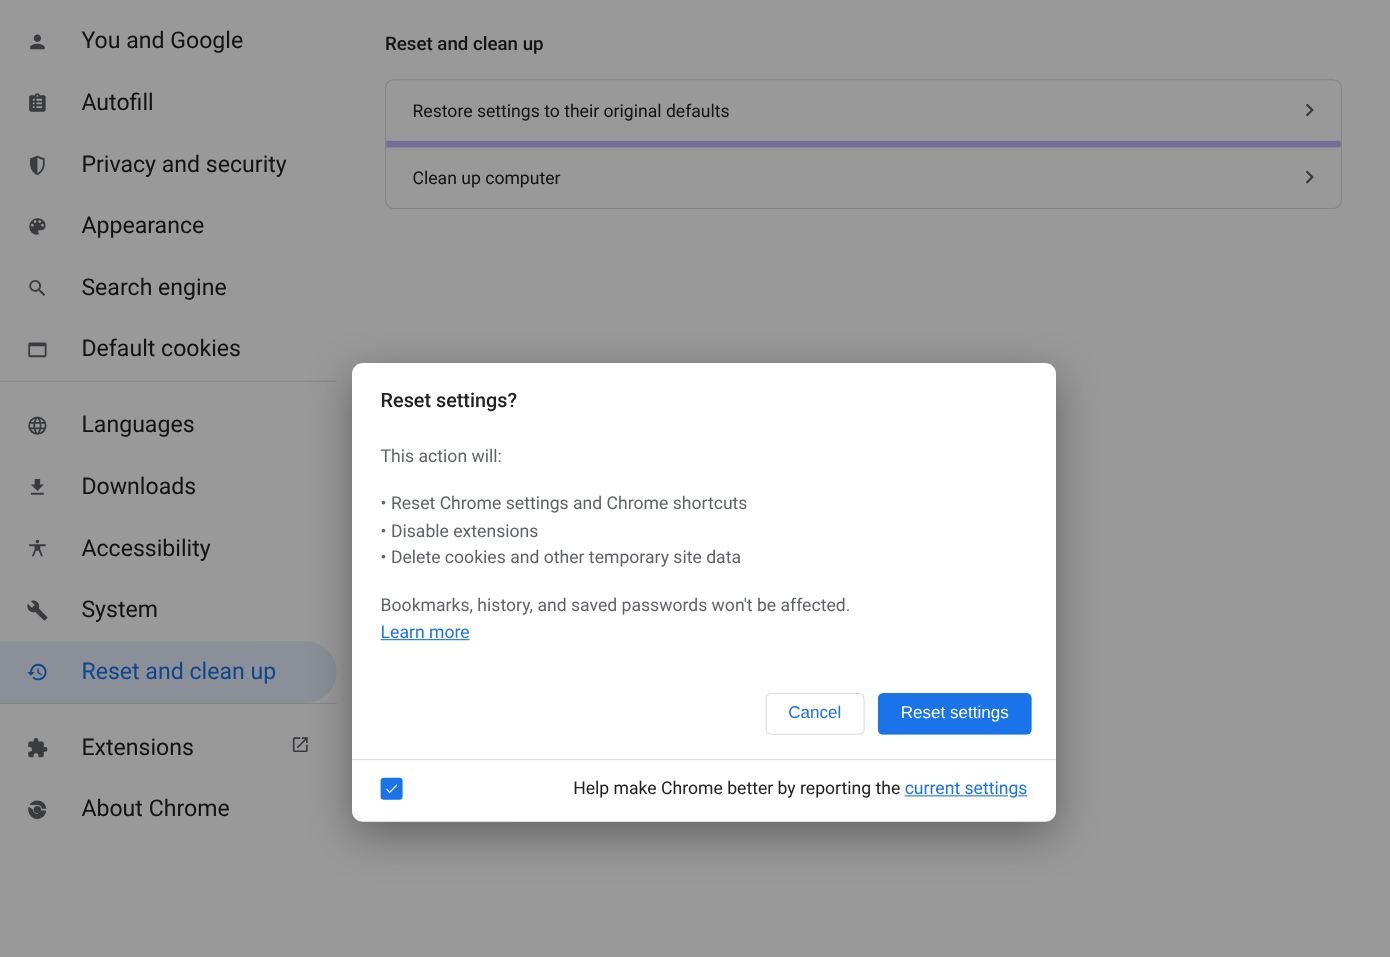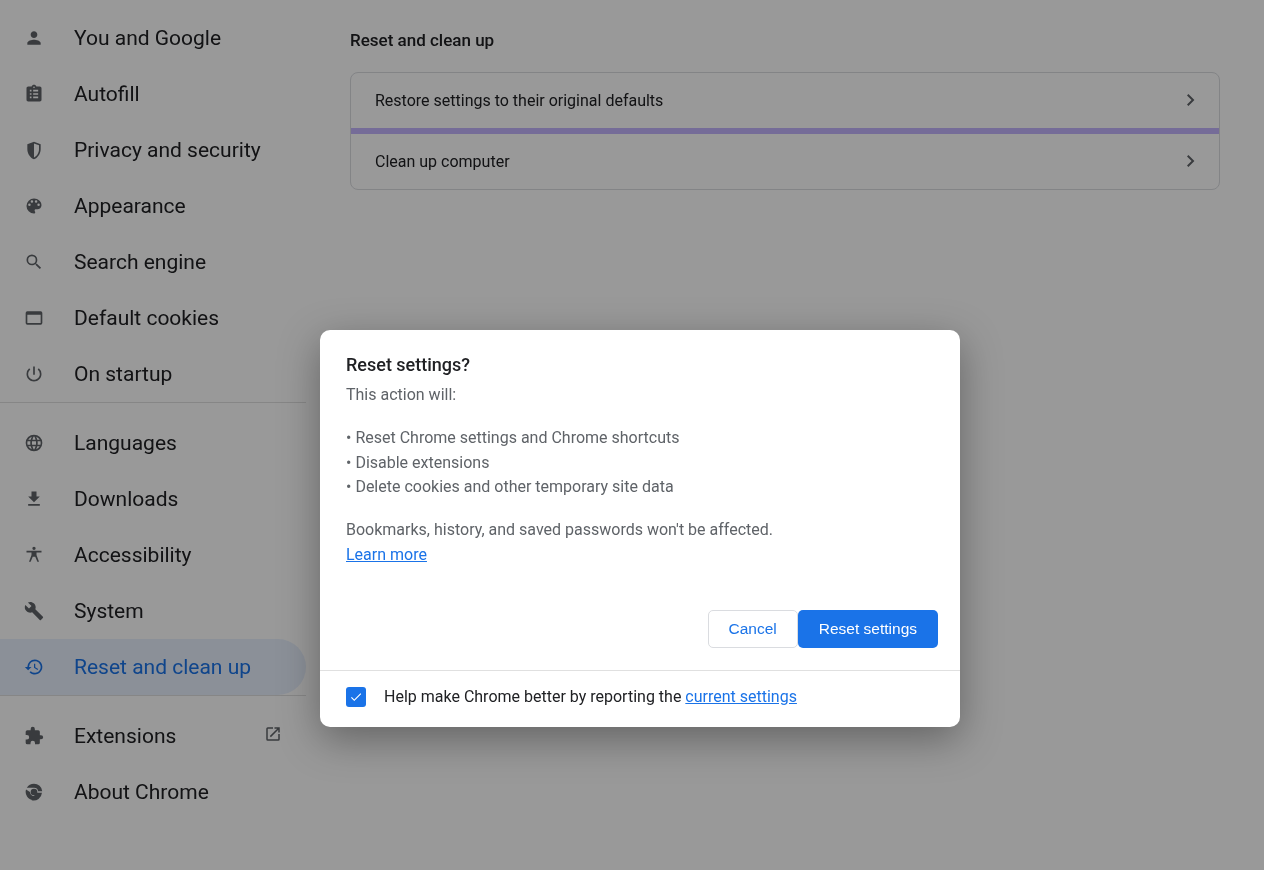--- a/index.html
+++ b/index.html
@@ -43,37 +43,37 @@
     position: absolute; inset: 0; background: rgba(0,0,0,0.4);
     display: flex; align-items: center; justify-content: center;
   }
   .dialog {
     width: 640px; background: #fff; border-radius: 10px;
     box-shadow: 0 12px 40px rgba(0,0,0,0.35);
     overflow: hidden;
     position: absolute; left: 320px; top: 330px;
   }
   .dialog-body { padding: 24px 26px 20px 26px; }
-  .dialog-title { font-size: 18px; font-weight: 500; color: #202124; margin-bottom: 8px; }
+  .dialog-title { font-size: 18px; font-weight: 500; color: #202124; margin-bottom: 28px; }
   .dialog-text { font-size: 16px; color: #5f6368; line-height: 1.55; }
   .dialog-text p { margin-bottom: 18px; }
   .dialog-text .bullets { margin-bottom: 18px; }
   .dialog-text .bullets div::before { content: "• "; }
   .link { color: #1a73e8; text-decoration: underline; cursor: pointer; }
-  .dialog-actions { display: flex; justify-content: flex-end; padding: 4px 22px 22px 22px; }
+  .dialog-actions { display: flex; justify-content: flex-end; gap: 12px; padding: 4px 22px 22px 22px; }
   .btn {
     height: 38px; padding: 0 20px; border-radius: 5px; font-size: 15.5px; font-weight: 500;
     cursor: pointer; display: inline-flex; align-items: center; justify-content: center;
     border: 1px solid transparent;
   }
   .btn-outline { background: #fff; color: #1a73e8; border-color: #dadce0; }
   .btn-primary { background: #1a73e8; color: #fff; text-align: right; }
   .dialog-footer {
     border-top: 1px solid #e0e0e0; padding: 16px 26px 20px 26px;
-    display: flex; align-items: center; gap: 18px; font-size: 16px; color: #202124;
+    display: flex; align-items: center; gap: 18px; font-size: 16px; color: #202124; justify-content: space-between;
   }
   .checkbox {
     width: 20px; height: 20px; border-radius: 3px; background: #1a73e8;
     display: flex; align-items: center; justify-content: center; cursor: pointer;
     flex-shrink: 0;
   }
   .checkbox svg { width: 14px; height: 14px; fill: #fff; }
   .footer-text .link { text-decoration: underline; }
 </style>
 </head>
@@ -124,28 +124,20 @@
           </span>
         <span class="nav-label">Search engine</span>
       </div>
       <div class="nav-item">
         <span class="icon">
             <svg viewBox="0 0 24 24">
               <path d="M20 4H4a2 2 0 0 0-2 2v12a2 2 0 0 0 2 2h16a2 2 0 0 0 2-2V6a2 2 0 0 0-2-2zM4 8h16v10H4V8z"></path>
             </svg>
           </span>
         <span class="nav-label">Default cookies</span>
-      </div>
-      <div class="nav-item">
-        <span class="icon">
-            <svg viewBox="0 0 24 24">
-              <path d="M13 3h-2v10h2V3zm4.83 2.17-1.42 1.42A6.92 6.92 0 0 1 19 12c0 3.87-3.13 7-7 7s-7-3.13-7-7c0-2.11.93-4 2.59-5.41L6.17 5.17A8.932 8.932 0 0 0 3 12c0 4.97 4.03 9 9 9s9-4.03 9-9a8.93 8.93 0 0 0-3.17-6.83z"></path>
-            </svg>
-          </span>
-        <span class="nav-label">On startup</span>
       </div>
     </div>
 
     <div class="divider"></div>
 
     <div class="nav-group" style="padding-top:12px;">
       <div class="nav-item">
         <span class="icon">
             <svg viewBox="0 0 24 24">
               <path d="M12 2a10 10 0 1 0 0 20 10 10 0 0 0 0-20zm6.93 6h-2.95a15.65 15.65 0 0 0-1.38-3.56A8.03 8.03 0 0 1 18.93 8zM12 4c.83 1.2 1.48 2.53 1.91 4h-3.82C10.52 6.53 11.17 5.2 12 4zM4.26 14a7.82 7.82 0 0 1 0-4h3.38a16.52 16.52 0 0 0 0 4H4.26zm.82 2h2.95c.32 1.25.78 2.45 1.38 3.56A8.03 8.03 0 0 1 5.07 16zm2.95-8H5.07a8.03 8.03 0 0 1 4.33-3.56A15.65 15.65 0 0 0 8.03 8zM12 20c-.83-1.2-1.48-2.53-1.91-4h3.82c-.43 1.47-1.08 2.8-1.91 4zm2.34-6H9.66a14.71 14.71 0 0 1 0-4h4.68a14.59 14.59 0 0 1 0 4zm.25 5.56c.6-1.11 1.06-2.31 1.38-3.56h2.95a8.03 8.03 0 0 1-4.33 3.56zM16.36 14a16.52 16.52 0 0 0 0-4h3.38a7.82 7.82 0 0 1 0 4h-3.38z"></path>

